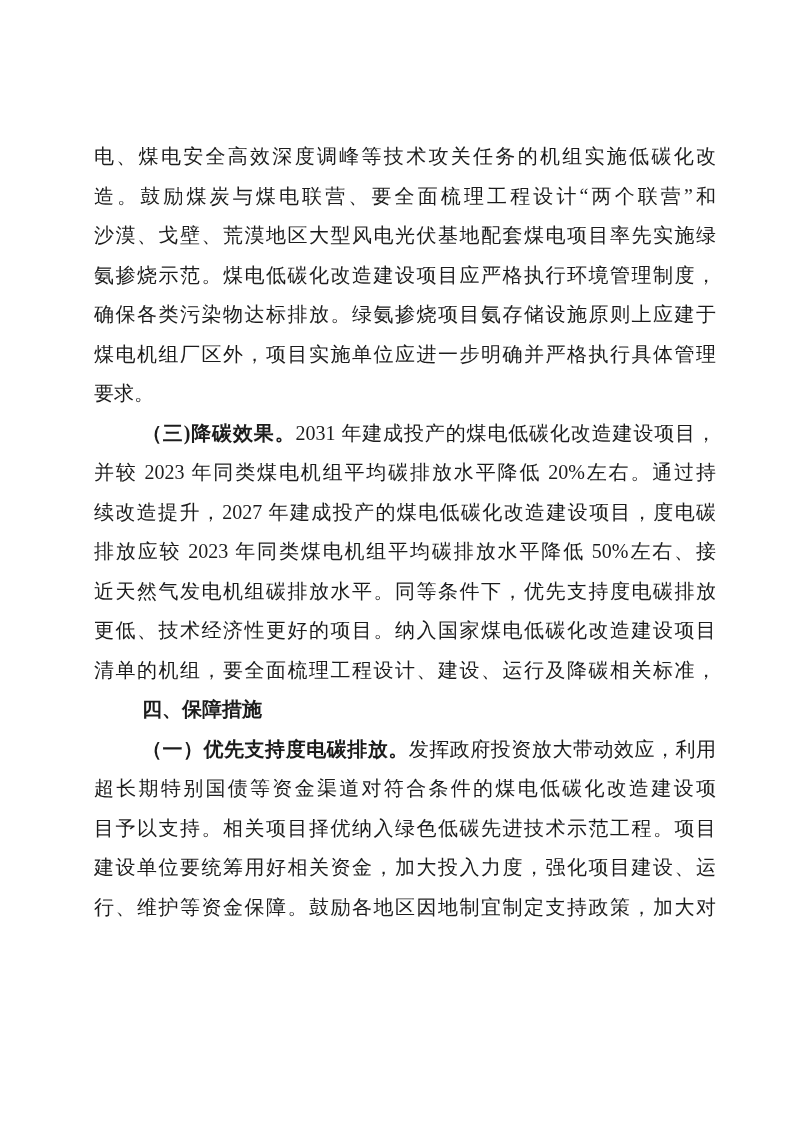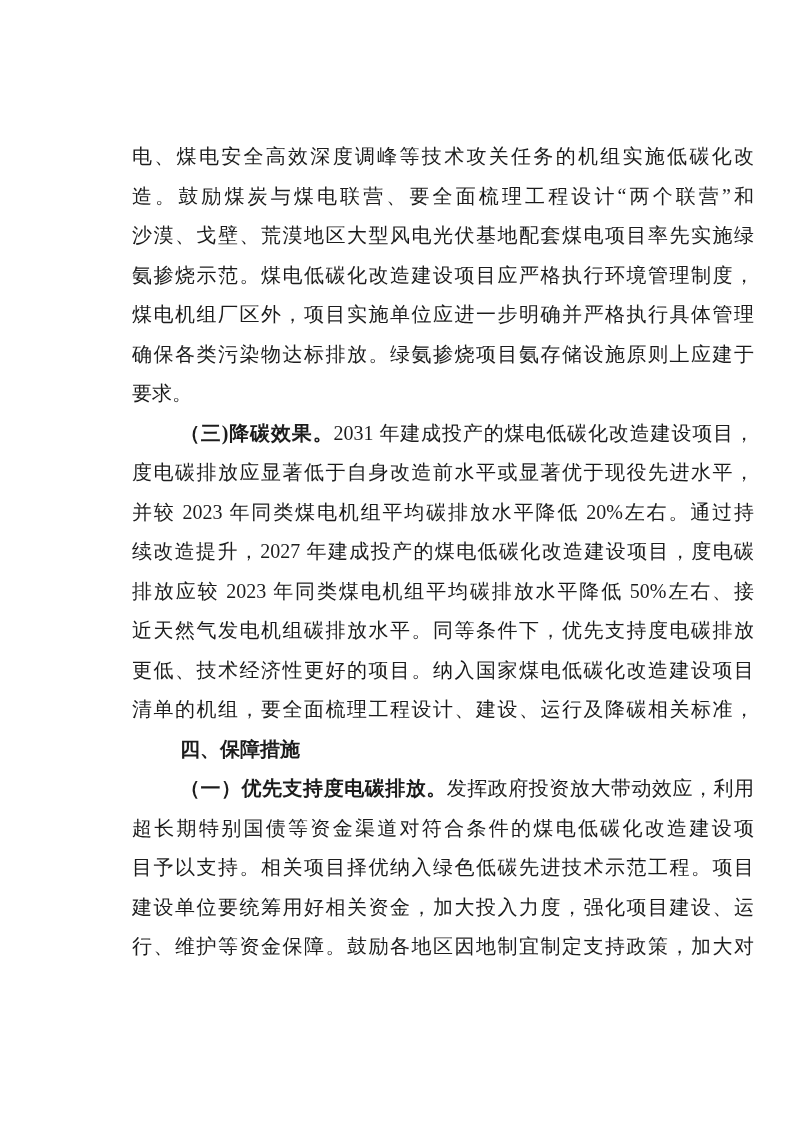--- a/index.html
+++ b/index.html
@@ -12,21 +12,20 @@
     width: 794px;
     height: 1123px;
     background: #ffffff;
     overflow: hidden;
   }
   .text-block {
     position: absolute;
     left: 94px;
     top: 137px;
     width: 622px;
-    margin-left: 38px;
   }
   .line {
     height: 39.5px;
     line-height: 39.5px;
     font-size: 20px;
     color: #1c1c1c;
     font-family: "Liberation Serif", "DejaVu Serif", serif;
     text-align: justify;
     text-align-last: justify;
     overflow: hidden;
@@ -52,28 +51,27 @@
 </head>
 <body>
 
 <div class="page">
   <div class="text-block">
 
     <div class="line">电、煤电安全高效深度调峰等技术攻关任务的机组实施低碳化改</div>
     <div class="line">造。鼓励煤炭与煤电联营、要全面梳理工程设计“两个联营”和</div>
     <div class="line">沙漠、戈壁、荒漠地区大型风电光伏基地配套煤电项目率先实施绿</div>
     <div class="line">氨掺烧示范。煤电低碳化改造建设项目应严格执行环境管理制度，</div>
+    <div class="line">确保各类污染物达标排放。绿氨掺烧项目氨存储设施原则上应建于</div>
     <div class="line">煤电机组厂区外，项目实施单位应进一步明确并严格执行具体管理</div>
-    <div class="line">确保各类污染物达标排放。绿氨掺烧项目氨存储设施原则上应建于</div>
     <div class="line para-end">要求。</div>
 
     <div class="line indent">
       <span class="lead">（三)降碳效果。</span><span>2031 年建成投产的煤电低碳化改造建设项目，</span>
     </div>
-    <div class="line">度电碳排放应显著低于自身改造前水平或显著优于现役先进水平，</div>
     <div class="line">并较 2023 年同类煤电机组平均碳排放水平降低 20%左右。通过持</div>
     <div class="line">续改造提升，2027 年建成投产的煤电低碳化改造建设项目，度电碳</div>
     <div class="line">排放应较 2023 年同类煤电机组平均碳排放水平降低 50%左右、接</div>
     <div class="line">近天然气发电机组碳排放水平。同等条件下，优先支持度电碳排放</div>
     <div class="line">更低、技术经济性更好的项目。纳入国家煤电低碳化改造建设项目</div>
     <div class="line">清单的机组，要全面梳理工程设计、建设、运行及降碳相关标准，</div>
 
     <div class="line heading indent">四、保障措施</div>
 
     <div class="line indent">

